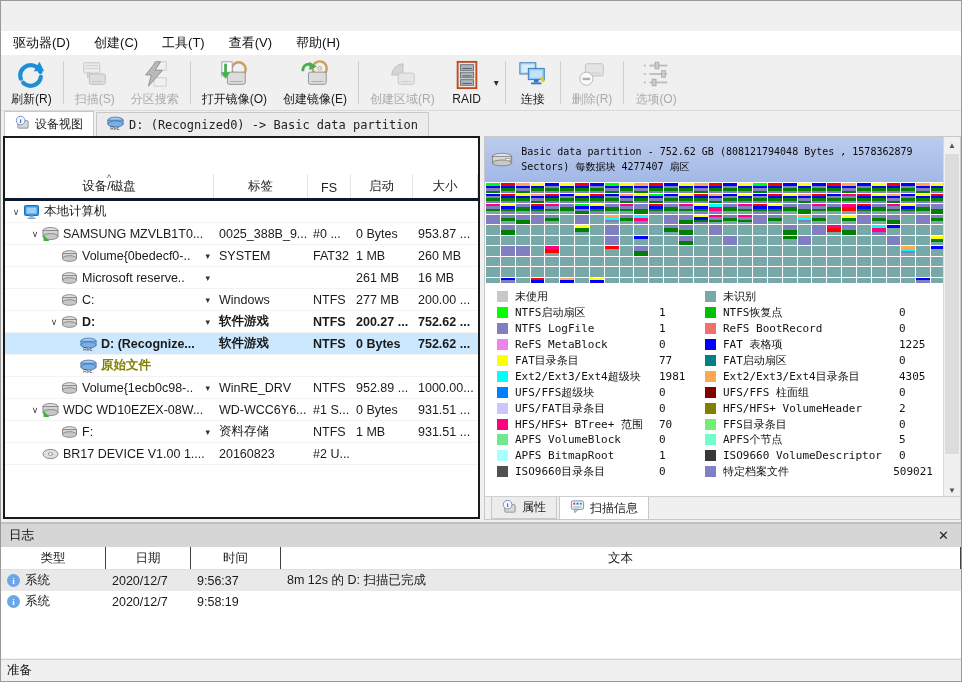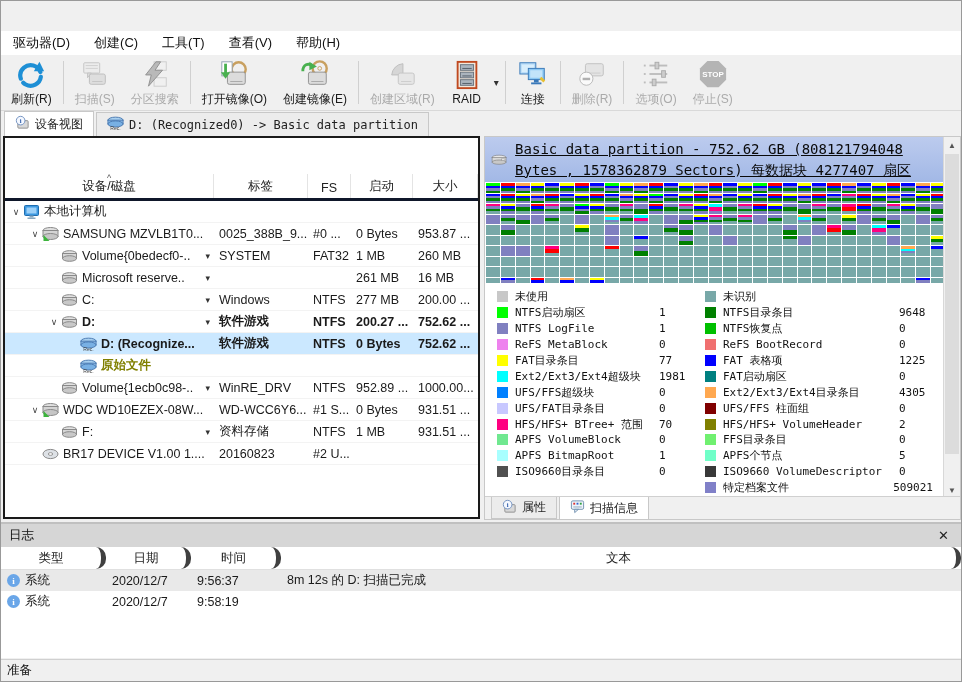--- a/index.html
+++ b/index.html
@@ -37,21 +37,21 @@
   .trow .c0{display:flex;align-items:center;height:100%;overflow:hidden;white-space:nowrap;}
   .trow .cell{padding-left:5px;overflow:hidden;white-space:nowrap;height:100%;display:flex;align-items:center;}
   .trow.bold .cell,.trow.bold .rowlabel{font-weight:bold;}
   .expander{width:14px;text-align:center;font-size:9px;color:#444;flex:0 0 14px;}
   .tree-ico{width:17px;height:16px;flex:0 0 17px;margin-right:4px;}
   .rowlabel{overflow:hidden;text-overflow:clip;white-space:nowrap;}
   .row-drop{margin-left:auto;font-size:9px;color:#333;padding-right:4px;}
   
   .rightpanel{position:absolute;left:483px;top:135px;width:477px;height:384px;background:#fff;border:1px solid #c8c8c8;box-sizing:border-box;}
   .part-head{position:absolute;left:0;top:0;width:461px;height:45px;background:linear-gradient(#bccbee,#a2b8e6);display:flex;align-items:center;gap:8px;padding:0 6px;box-sizing:border-box;}
-  .part-head .ptext{font-family:"DejaVu Sans Mono",monospace;font-size:14px;color:#0a0a0a;line-height:1.45;text-decoration:underline;}
+  .part-head .ptext{font-family:"DejaVu Sans Mono",monospace;font-size:10px;color:#0a0a0a;line-height:1.45;}
   .scanmap{position:absolute;left:1px;top:46px;width:459px;height:100px;overflow:hidden;background:#fff;display:grid;grid-template-columns:repeat(31,1fr);gap:1px;align-content:start;}
   .scanmap .cellb{height:9.5px;}
   .legend{position:absolute;left:0;top:148px;width:460px;height:211px;background:#fff;font-family:"DejaVu Sans Mono",monospace;font-size:11px;color:#111;}
   .lg-col{position:absolute;top:4px;display:flex;flex-direction:column;gap:0;}
   .lg-col.left{left:12px;width:196px;}
   .lg-col.right{left:220px;width:228px;}
   .lg-row{display:flex;align-items:center;height:15.9px;}
   .lg-sw{width:11px;height:11px;flex:0 0 11px;margin-right:7px;}
   .lg-label{flex:1;white-space:nowrap;overflow:hidden;}
   .lg-count{text-align:left;min-width:34px;}
@@ -61,21 +61,21 @@
   .rs-thumb{position:absolute;left:1px;top:17px;width:14px;height:300px;background:#dcdcdc;}
   
   .infotabs{position:absolute;left:0;bottom:0;width:100%;height:23px;background:#f0f0f0;border-top:1px solid #d0d0d0;display:flex;align-items:flex-start;padding-left:6px;box-sizing:border-box;}
   .itab{display:flex;align-items:center;gap:5px;height:21px;padding:0 10px;font-size:12px;color:#222;border:1px solid #c8c8c8;border-top:none;background:#ececec;margin-right:2px;}
   .itab.active{background:#fff;height:22px;}
   
   .logpanel{position:absolute;left:0;top:521px;width:100%;height:136px;background:#fff;border-top:2px solid #c0c0c0;box-sizing:border-box;}
   .log-title{height:23px;background:#d6d6d6;display:flex;align-items:center;font-size:12.5px;color:#111;padding:0 8px;}
   .log-close{margin-left:auto;font-size:13px;color:#222;padding:0 4px;}
   .log-header{display:grid;grid-template-columns:105px 85px 90px 1fr;height:22px;border-bottom:1px solid #e0e0e0;}
-  .lh-cell{display:flex;align-items:center;justify-content:center;font-size:12.5px;color:#222;border-right:5px solid #404040;border-radius:10px;}
+  .lh-cell{display:flex;align-items:center;justify-content:center;font-size:12.5px;color:#222;border-right:1px solid #404040;}
   .lrow{display:grid;grid-template-columns:105px 85px 90px 1fr;height:21px;font-size:12.5px;color:#1a1a1a;align-items:center;}
   .lrow.alt{background:#e9e9e9;}
   .lrow .lc{padding-left:6px;display:flex;align-items:center;gap:5px;overflow:hidden;white-space:nowrap;}
   .info-ico{width:13px;height:13px;border-radius:50%;background:#6aa6e8;color:#fff;font-size:9px;font-weight:bold;display:inline-flex;align-items:center;justify-content:center;font-family:"Liberation Serif",serif;flex:0 0 13px;}
   
   .statusbar{position:absolute;left:0;top:658px;width:100%;height:22px;background:#f0f0f0;border-top:1px solid #d0d0d0;display:flex;align-items:center;font-size:12.5px;color:#111;padding-left:6px;box-sizing:border-box;}
 </style>
 </head>
 <body>
 
@@ -236,31 +236,20 @@
                 <line x1="9" y1="25" x2="28" y2="25"></line>
               </g>
               <rect x="15" y="3.5" width="4" height="7" fill="#cdcdcd" stroke="#aaaaaa"></rect>
               <rect x="22" y="12.5" width="4" height="7" fill="#cdcdcd" stroke="#aaaaaa"></rect>
               <rect x="12" y="21.5" width="4" height="7" fill="#cdcdcd" stroke="#aaaaaa"></rect>
             </svg>
           </div>
           <span class="tb-label">选项(O)</span>
         </button>
       </div>
-      <div class="tb-wrap">
-        <button class="tb disabled">
-          <div class="tb-ico">
-            <svg viewBox="0 0 32 32" width="30" height="30">
-              <polygon points="10,2 22,2 30,10 30,22 22,30 10,30 2,22 2,10" fill="#b4b4b4"></polygon>
-              <text x="16" y="19.5" font-size="8.5" fill="#ffffff" font-weight="bold" text-anchor="middle" font-family="Liberation Sans,sans-serif">STOP</text>
-            </svg>
-          </div>
-          <span class="tb-label">停止(S)</span>
-        </button>
-      </div>
     </div>
 
   <div class="tabbar" id="tabbar">
       <div class="vtab active">
         <span><svg viewBox="0 0 16 16" width="15" height="15">
             <rect x="3" y="6" width="11" height="8" rx="1" fill="#d8d8d8" stroke="#909090"></rect>
             <circle cx="6" cy="6" r="4.6" fill="#f4f8ff" stroke="#7090c0"></circle>
             <text x="6" y="9" font-size="7" fill="#2858a8" text-anchor="middle" font-family="Liberation Serif,serif" font-weight="bold">i</text>
           </svg></span>
         <span>设备视图</span>
@@ -873,25 +862,20 @@
             <span class="lg-sw" style="background: rgb(80, 80, 80);"></span>
             <span class="lg-label">ISO9660目录条目</span>
             <span class="lg-count">0</span>
           </div>
         </div>
       <div class="lg-col right" id="legend-right">
           <div class="lg-row">
             <span class="lg-sw" style="background: rgb(120, 168, 168);"></span>
             <span class="lg-label">未识别</span>
             <span class="lg-count"></span>
-          </div>
-          <div class="lg-row">
-            <span class="lg-sw" style="background: rgb(0, 128, 0);"></span>
-            <span class="lg-label">NTFS目录条目</span>
-            <span class="lg-count">9648</span>
           </div>
           <div class="lg-row">
             <span class="lg-sw" style="background: rgb(0, 192, 0);"></span>
             <span class="lg-label">NTFS恢复点</span>
             <span class="lg-count">0</span>
           </div>
           <div class="lg-row">
             <span class="lg-sw" style="background: rgb(240, 112, 112);"></span>
             <span class="lg-label">ReFS BootRecord</span>
             <span class="lg-count">0</span>

